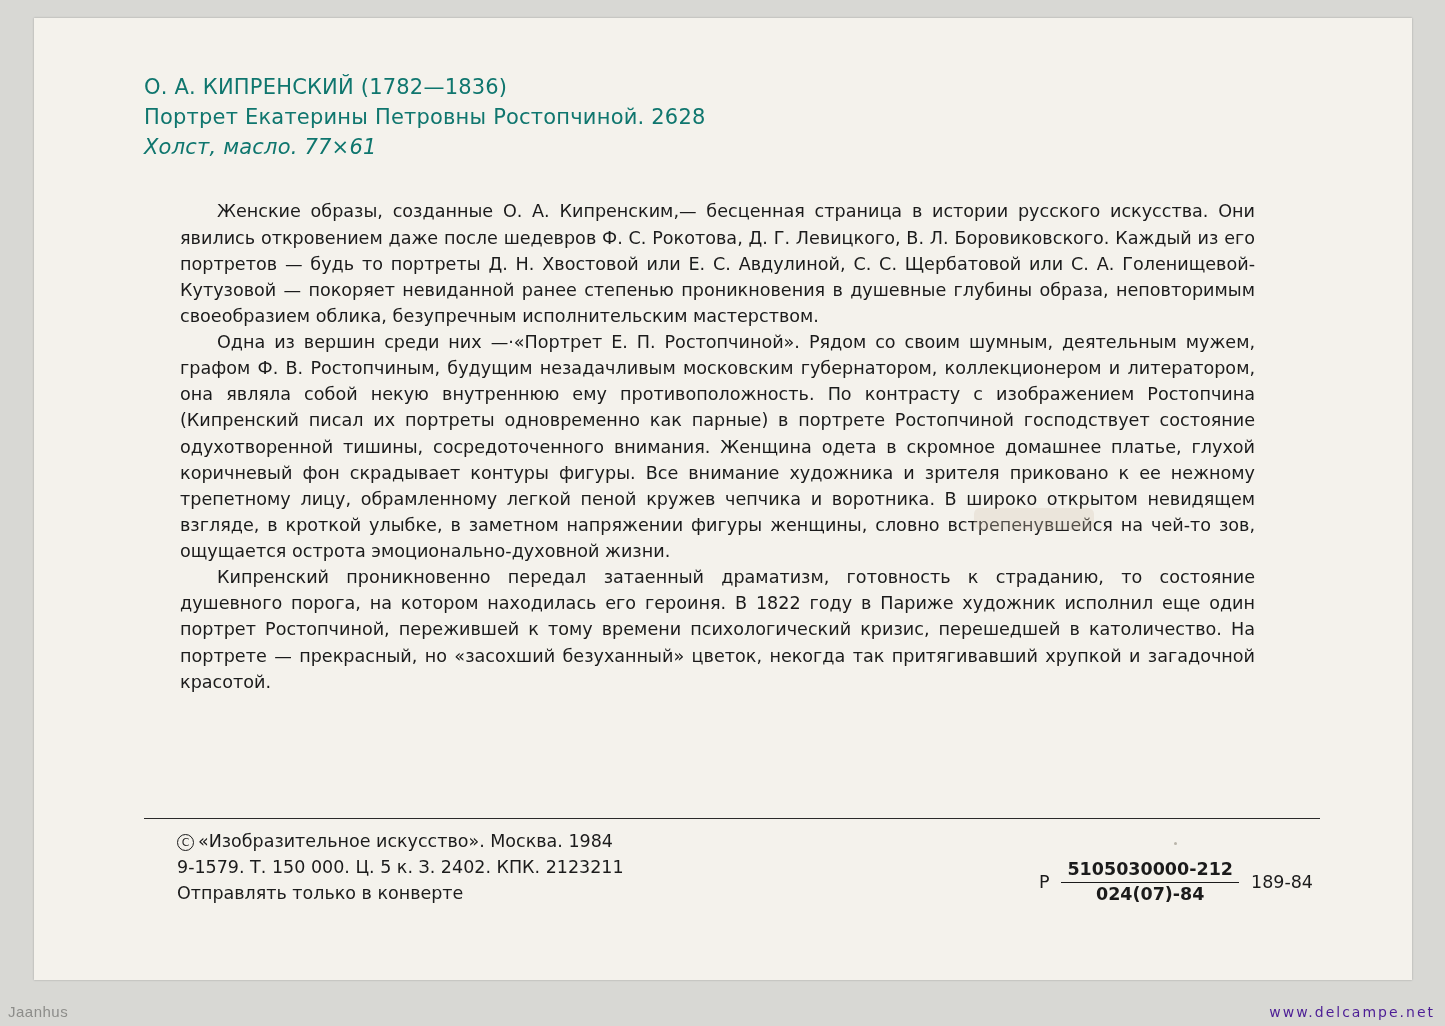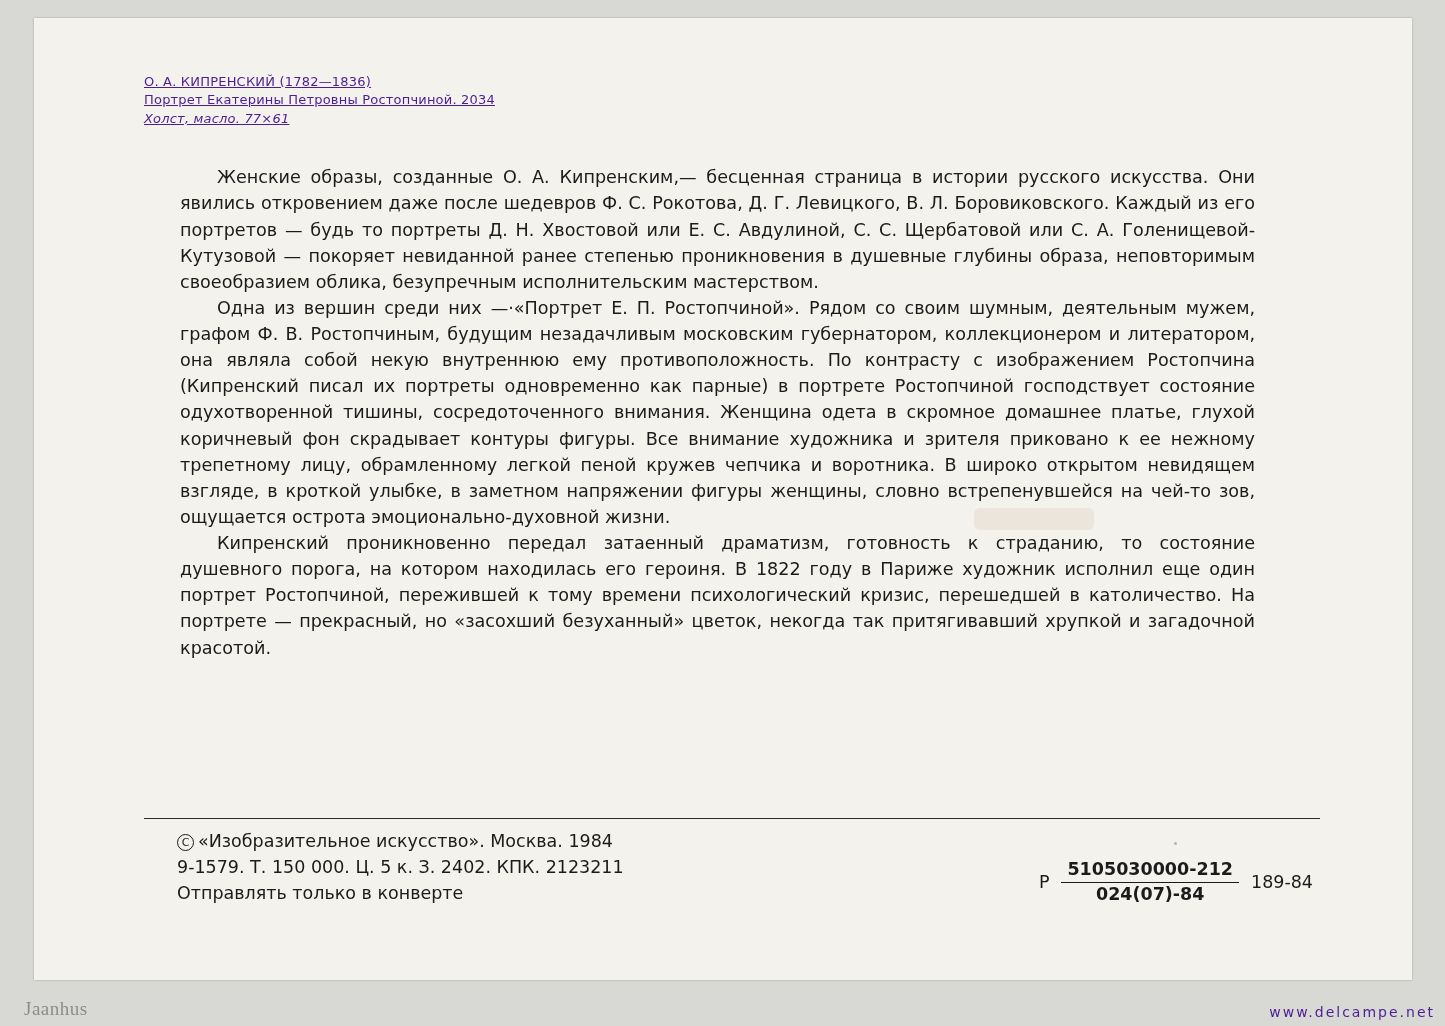--- a/index.html
+++ b/index.html
@@ -23,25 +23,24 @@
     background: #f4f2ec;
     box-shadow: 0 0 2px rgba(0,0,0,0.25);
   }
   .inner {
     position: absolute;
     left: 110px;
     top: 55px;
     right: 95px;
   }
   .header {
-    font-size: 13px;
+    font-size: 21px;
     line-height: 1.42;
-    color: #4c1d95;
+    color: #0f766e;
     letter-spacing: 0.2px;
-    text-decoration: underline;
   }
   .header .line-italic {
     font-style: italic;
   }
   .body-text {
     margin-top: 36px;
     font-size: 17.6px;
     line-height: 1.485;
     color: #1b1b1b;
     text-align: justify;
@@ -109,25 +108,24 @@
   }
   .fraction .den {
     display: block;
     padding-top: 1px;
     font-weight: bold;
   }
   .watermark-left {
     position: absolute;
     left: 8px;
     bottom: 6px;
-    font-size: 19px;
+    font-size: 15px;
     color: #8d8d8a;
     letter-spacing: 0.5px;
-    font-family: Liberation Serif, serif;
-    margin-left: 16px;
+    font-family: Liberation Sans, sans-serif;
   }
   .watermark-right {
     position: absolute;
     right: 10px;
     bottom: 6px;
     font-size: 14px;
     color: #4c1d95;
     letter-spacing: 2px;
   }
   .paper-mark {
@@ -152,21 +150,21 @@
 </style>
 </head>
 <body>
 
 <div class="card">
 
   <div class="inner">
 
     <div class="header">
       <div>О. А. КИПРЕНСКИЙ (1782—1836)</div>
-      <div>Портрет Екатерины Петровны Ростопчиной. 2034</div>
+      <div>Портрет Екатерины Петровны Ростопчиной. 2628</div>
       <div class="line-italic">Холст, масло. 77×61</div>
     </div>
 
     <div class="body-text">
       <p>Женские образы, созданные О. А. Кипренским,— бесценная страница в истории русского искусства. Они явились откровением даже после шедевров Ф. С. Рокотова, Д. Г. Левицкого, В. Л. Боровиковского. Каждый из его портретов — будь то портреты Д. Н. Хвостовой или Е. С. Авдулиной, С. С. Щербатовой или С. А. Голенищевой-Кутузовой — покоряет невиданной ранее степенью проникновения в душевные глубины образа, неповторимым своеобразием облика, безупречным исполнительским мастерством.</p>
       <p>Одна из вершин среди них —·«Портрет Е. П. Ростопчиной». Рядом со своим шумным, деятельным мужем, графом Ф. В. Ростопчиным, будущим незадачливым московским губернатором, коллекционером и литератором, она являла собой некую внутреннюю ему противоположность. По контрасту с изображением Ростопчина (Кипренский писал их портреты одновременно как парные) в портрете Ростопчиной господствует состояние одухотворенной тишины, сосредоточенного внимания. Женщина одета в скромное домашнее платье, глухой коричневый фон скрадывает контуры фигуры. Все внимание художника и зрителя приковано к ее нежному трепетному лицу, обрамленному легкой пеной кружев чепчика и воротника. В широко открытом невидящем взгляде, в кроткой улыбке, в заметном напряжении фигуры женщины, словно встрепенувшейся на чей-то зов, ощущается острота эмоционально-духовной жизни.</p>
       <p>Кипренский проникновенно передал затаенный драматизм, готовность к страданию, то состояние душевного порога, на котором находилась его героиня. В 1822 году в Париже художник исполнил еще один портрет Ростопчиной, пережившей к тому времени психологический кризис, перешедшей в католичество. На портрете — прекрасный, но «засохший безуханный» цветок, некогда так притягивавший хрупкой и загадочной красотой.</p>
     </div>
 
   </div>

